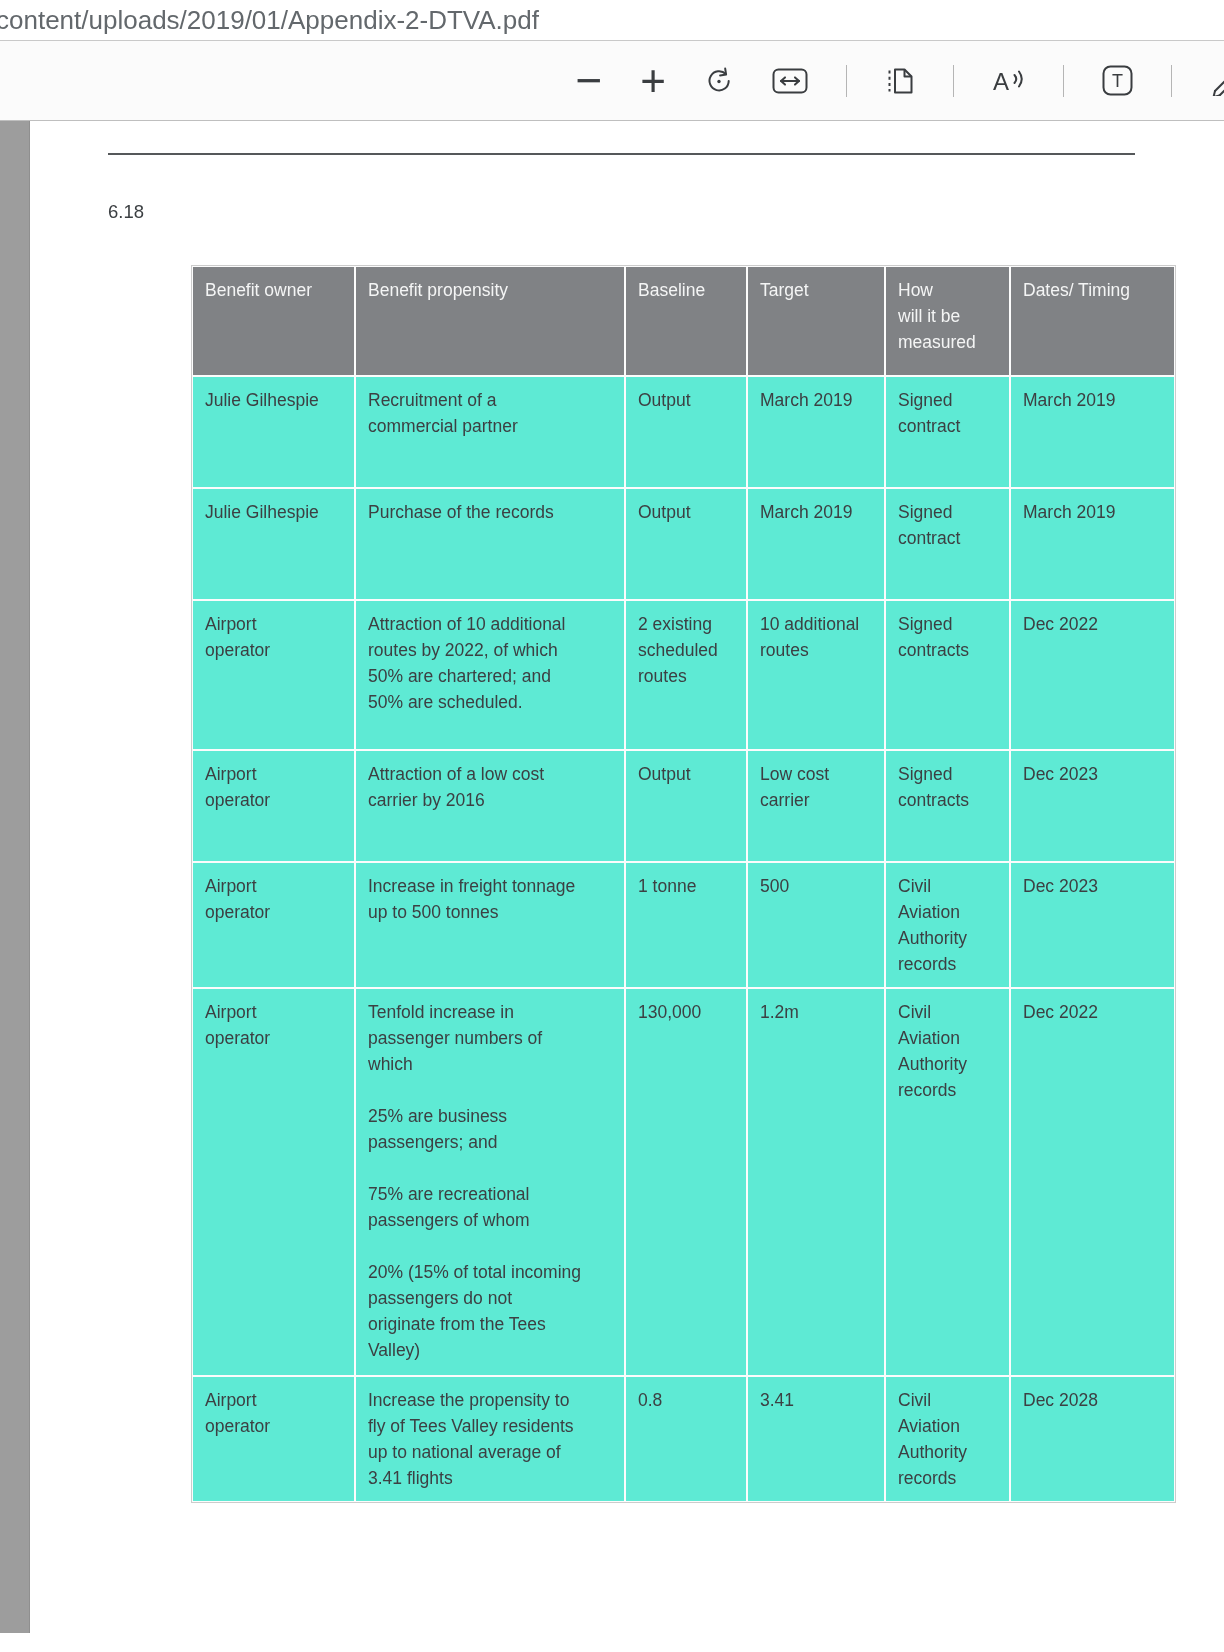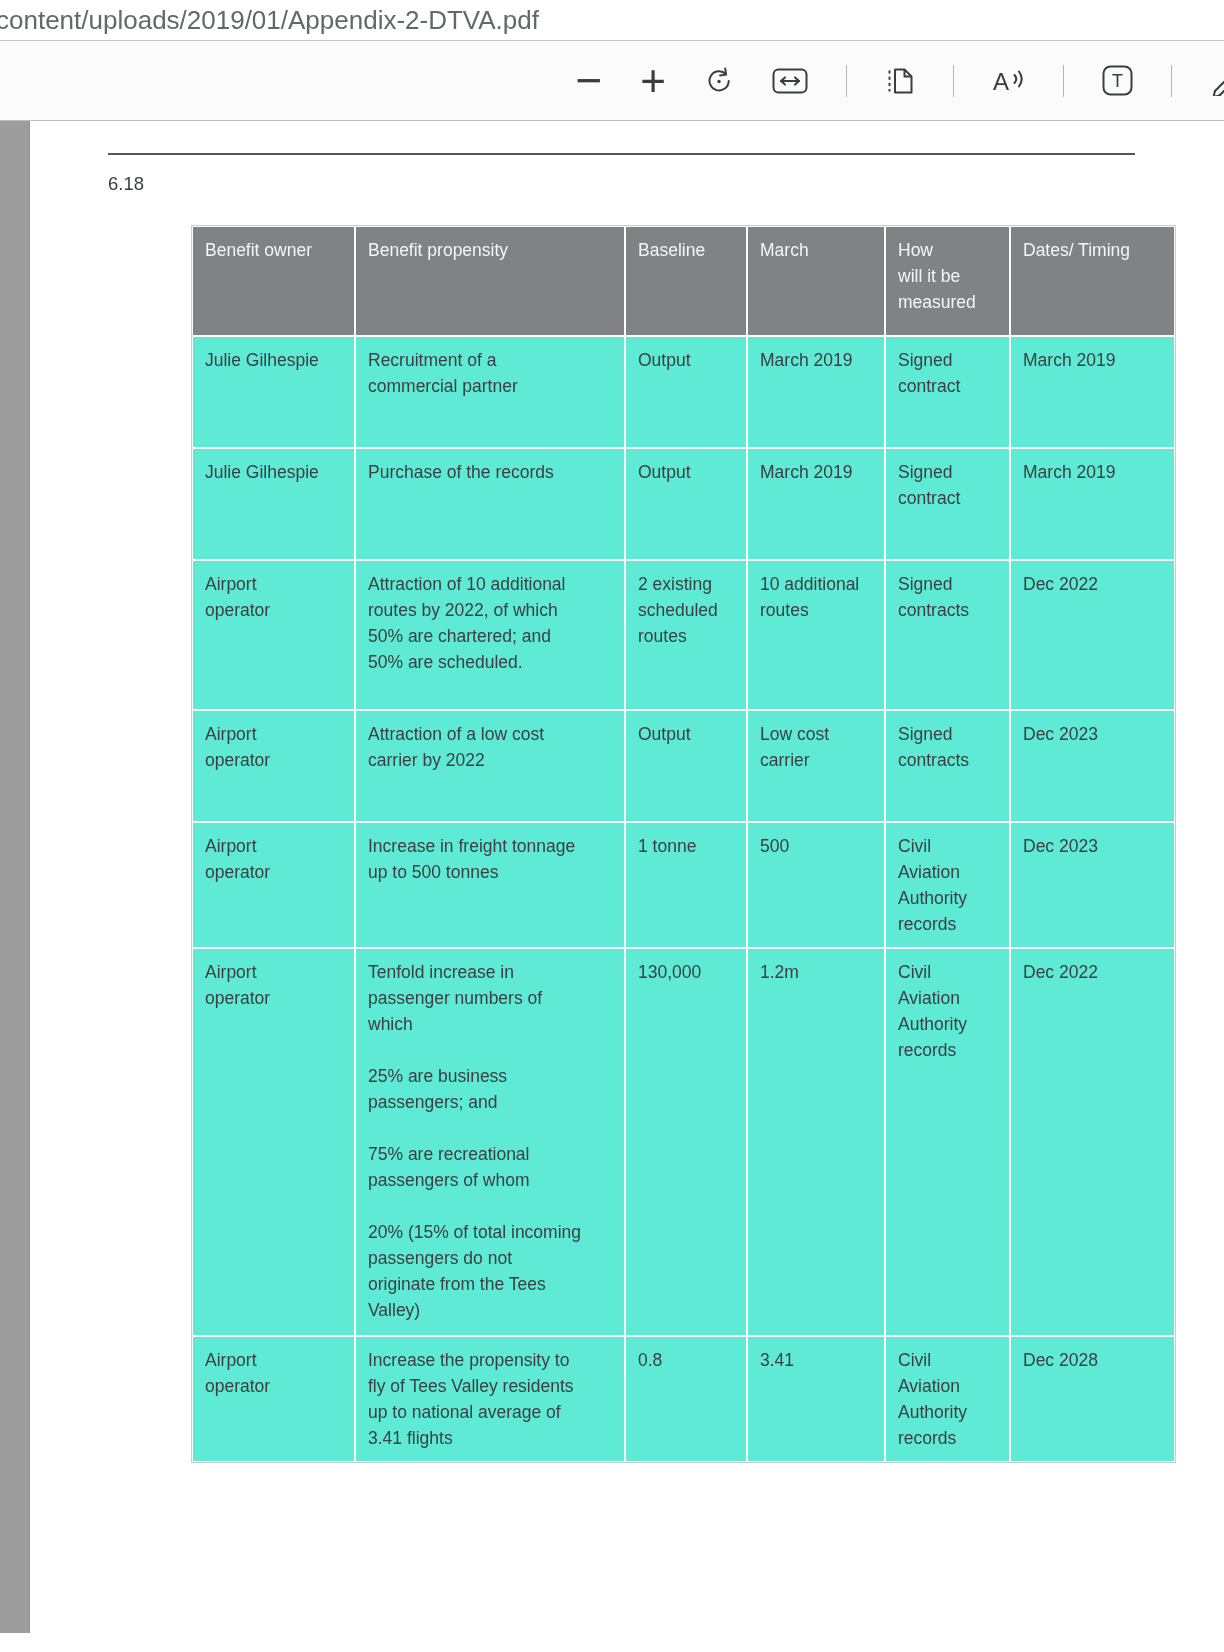--- a/index.html
+++ b/index.html
@@ -58,27 +58,27 @@
 
   .doc-heading {
     font-size: 19px; font-weight: 700; letter-spacing: 0.3px;
     color: #3a3e41; line-height: 24px;
   }
   .heading-rule {
     width: 1027px; border: none; border-top: 2px solid #55585a;
     margin: 12px 0 0 0;
   }
   .clause {
-    display: flex; margin-top: 16px;
+    display: flex; margin-top: 44px;
     font-size: 18.5px; line-height: 26px; color: #3b3f42;
   }
   .clause-number { width: 62px; flex: none; }
 
   
-  .table-wrap { margin: 28px 0 0 59px; padding-left: 24px; }
+  .table-wrap { margin: 40px 0 0 59px; padding-left: 24px; }
   .doc-table {
     border-collapse: separate; border-spacing: 0;
     table-layout: fixed; width: 983px;
     font-size: 17.5px; line-height: 26px;
     border: 1px solid #cccccc;
   }
   .doc-table th, .doc-table td {
     border: 1px solid #fcfcfc;
     vertical-align: top; text-align: left;
     padding: 10px 12px;
@@ -178,21 +178,21 @@
             <col style="width:122px">
           <col style="width:138px">
             <col style="width:125px">
             <col style="width:165px">
         </colgroup>
         <thead>
           <tr>
             <th>Benefit owner</th>
             <th>Benefit propensity</th>
             <th>Baseline</th>
-            <th>March</th>
+            <th>Target</th>
             <th>How
 will it be
 measured</th>
             <th>Dates/ Timing</th>
           </tr>
         </thead>
         <tbody>
           <tr>
             <td>Julie Gilhespie</td>
             <td>Recruitment of a
@@ -225,21 +225,21 @@
             <td>10 additional
 routes</td>
             <td>Signed
 contracts</td>
             <td>Dec 2022</td>
           </tr>
           <tr>
             <td>Airport
 operator</td>
             <td>Attraction of a low cost
-carrier by 2022</td>
+carrier by 2016</td>
             <td>Output</td>
             <td>Low cost
 carrier</td>
             <td>Signed
 contracts</td>
             <td>Dec 2023</td>
           </tr>
           <tr>
             <td>Airport
 operator</td>

